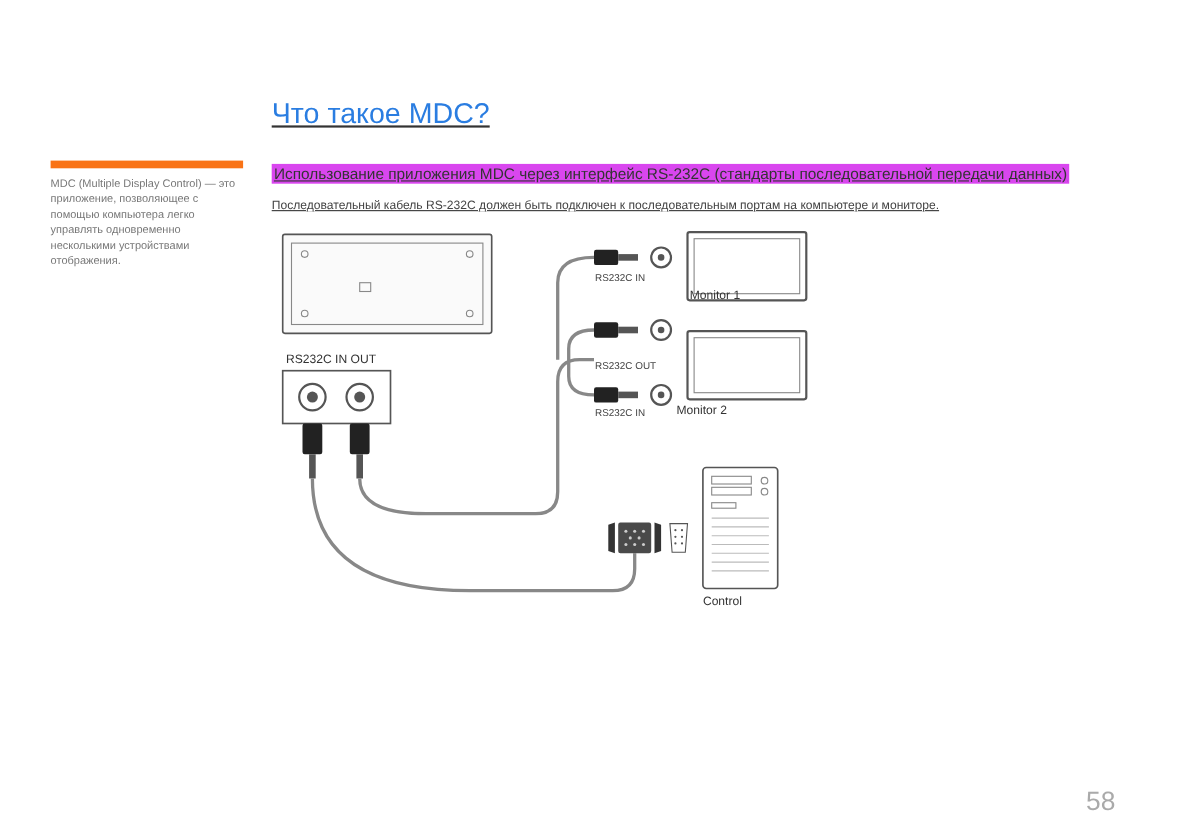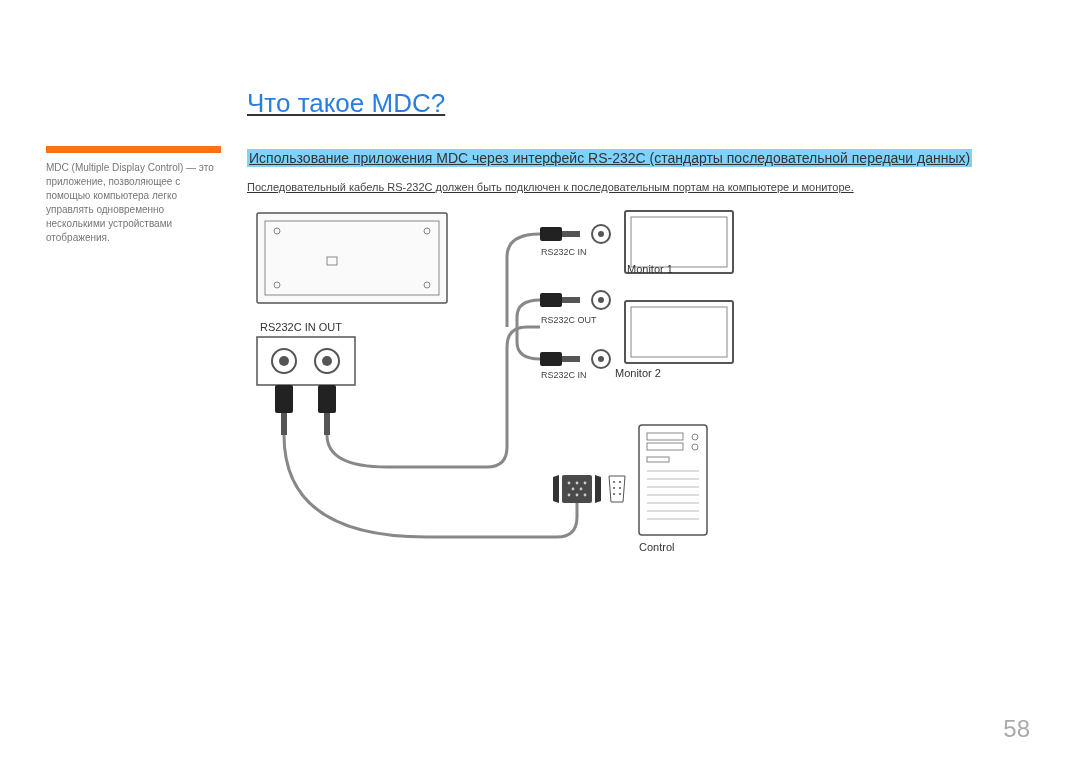--- a/index.html
+++ b/index.html
@@ -39,21 +39,21 @@
     font-weight: 400;
     margin: 0 0 30px 0;
   }
   .h2 {
     color: #222;
     font-size: 20px;
     font-weight: 400;
     margin: 0 0 16px 0;
   }
   .h3 {
-    background: #7dd3fc;
+    background: #d946ef;
     font-size: 14px;
     line-height: 1.4;
     padding: 1px 2px;
     display: inline;
     color: #333;
   }
   .h3-wrap { margin-bottom: 12px; }
   .body-text {
     font-size: 11px;
     color: #444;
@@ -69,21 +69,21 @@
     color: #444;
     position: absolute;
   }
   .label-md {
     font-size: 11px;
     color: #333;
     position: absolute;
   }
   .page-num {
     position: absolute;
-    right: 50px;
+    right: 66px;
     bottom: 20px;
     font-size: 24px;
     color: #aaa;
   }
   svg { display:block; }
 </style>
 </head>
 <body>
 
 <div class="page">
@@ -199,21 +199,21 @@
           <line x1="400" y1="288" x2="452" y2="288" stroke="#bbb"></line>
           <line x1="400" y1="296" x2="452" y2="296" stroke="#bbb"></line>
           <line x1="400" y1="304" x2="452" y2="304" stroke="#bbb"></line>
           <line x1="400" y1="312" x2="452" y2="312" stroke="#bbb"></line>
         </g>
 
       </svg>
 
       <div class="label-md" style="left:13px; top:114px;">RS232C IN OUT</div>
       <div class="label-sm" style="left:294px; top:40px;">RS232C IN</div>
-      <div class="label-sm" style="left:294px; top:108px;">RS232C OUT</div>
+      <div class="label-sm" style="left:294px; top:120px;">RS232C OUT</div>
       <div class="label-sm" style="left:294px; top:163px;">RS232C IN</div>
       <div class="label-md" style="left:380px; top:56px;">Monitor 1</div>
       <div class="label-md" style="left:368px; top:160px;">Monitor 2</div>
       <div class="label-md" style="left:392px; top:334px;">Control</div>
     </div>
   </div>
 
   <div class="page-num">58</div>
 </div>
 

